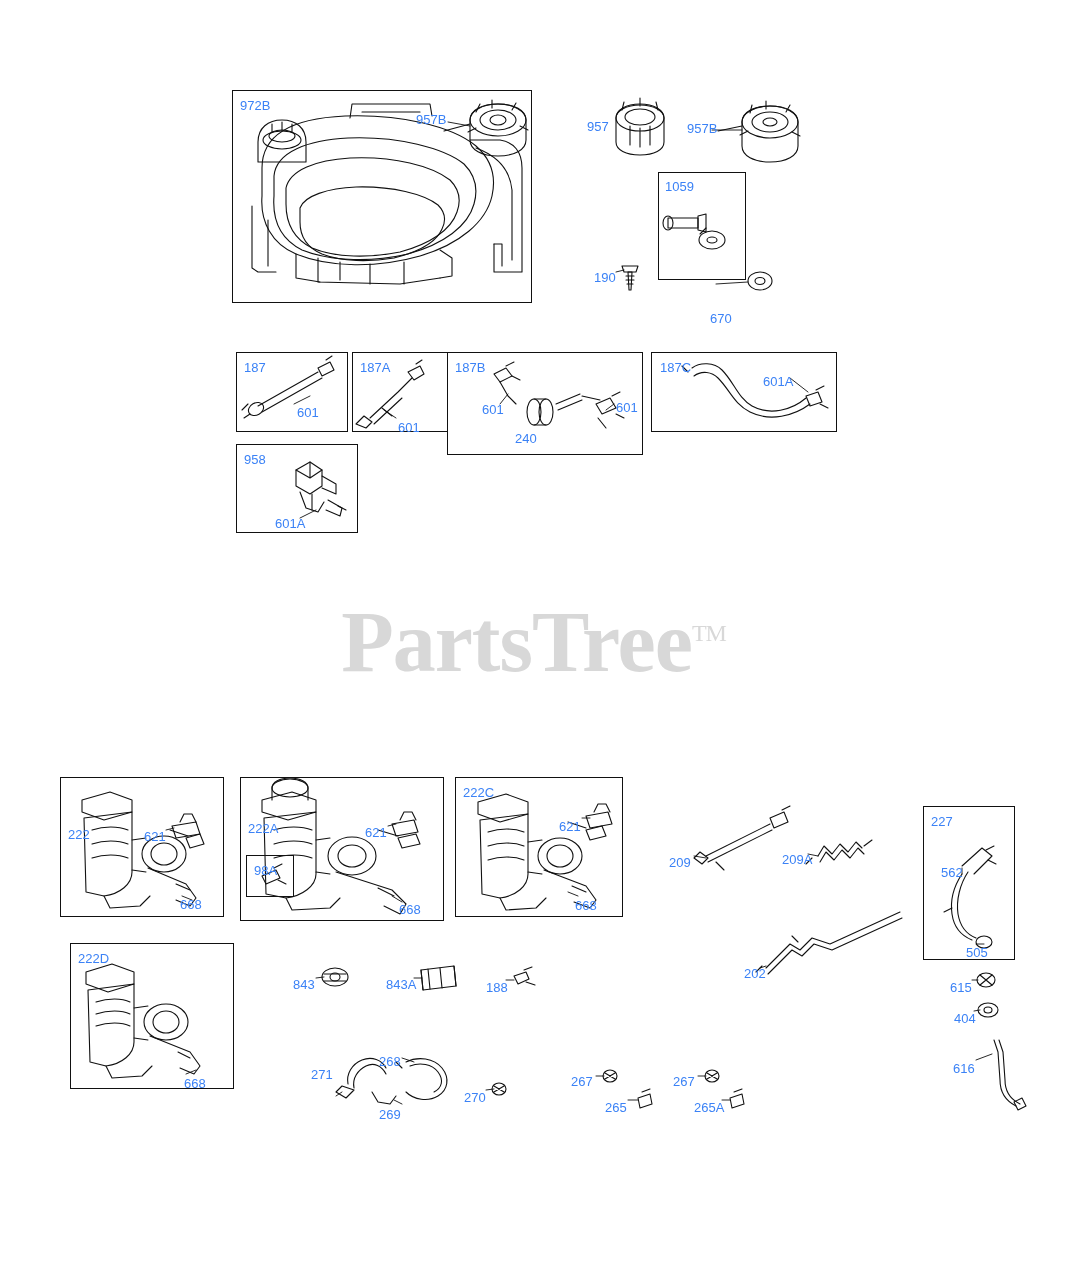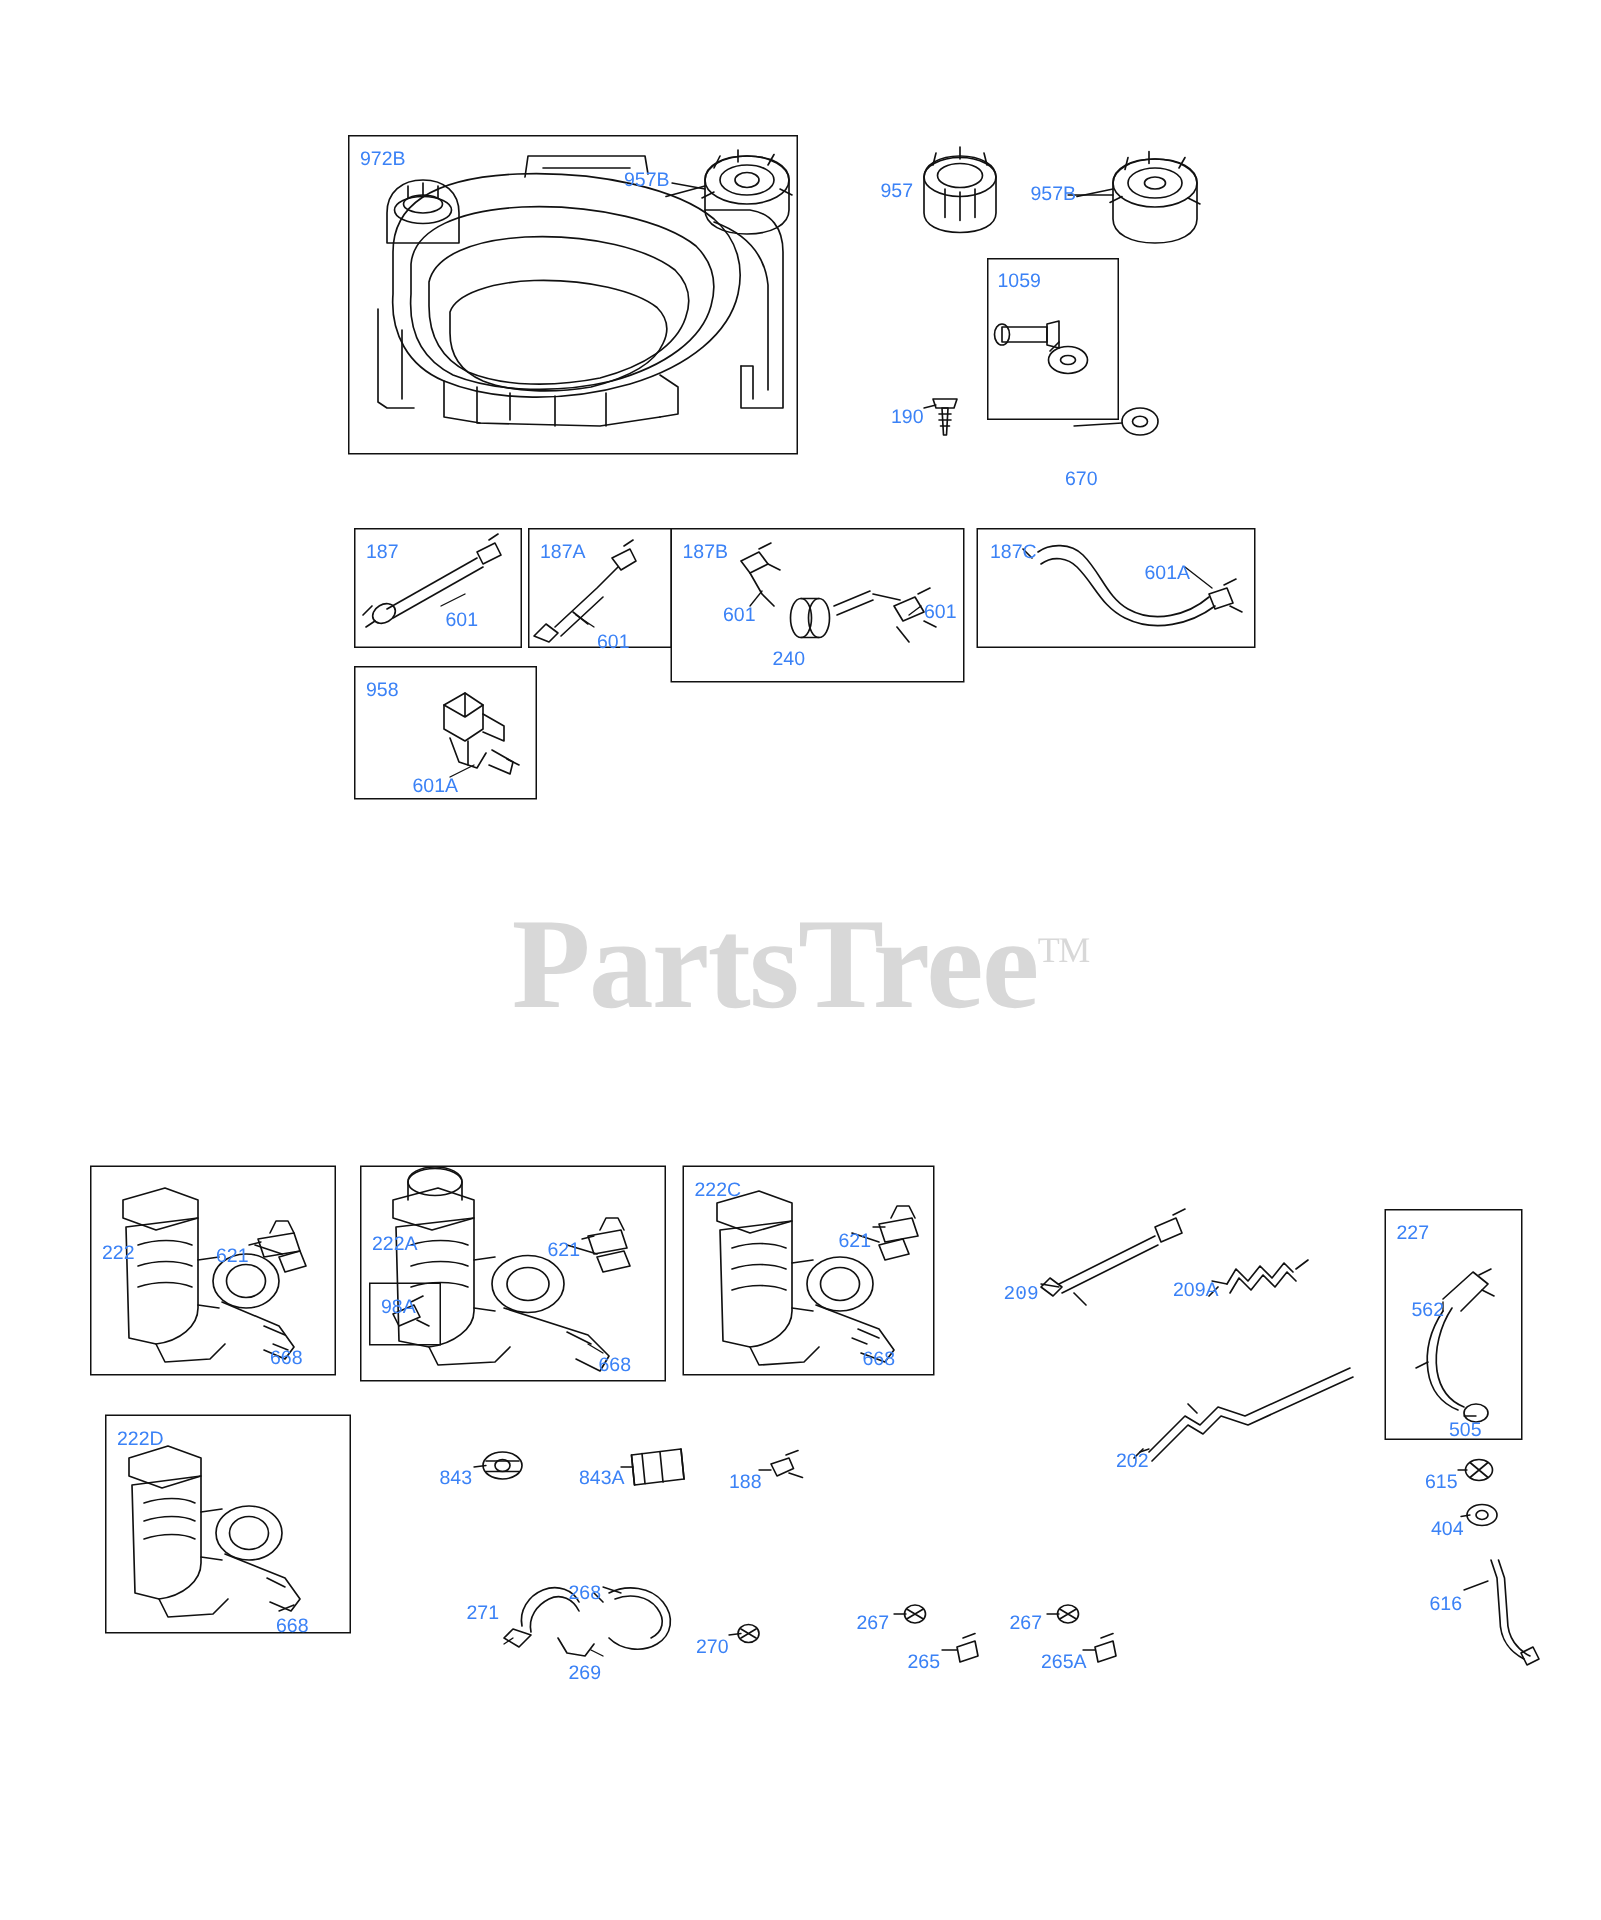--- a/index.html
+++ b/index.html
@@ -435,21 +435,21 @@
   <div class="lbl" style="left:68px;top:786px;margin-top:42px;">222</div>
   <div class="lbl" style="left:144px;top:830px;">621</div>
   <div class="lbl" style="left:180px;top:898px;">668</div>
   <div class="lbl" style="left:248px;top:786px;margin-top:36px;">222A</div>
   <div class="lbl" style="left:365px;top:826px;">621</div>
   <div class="lbl" style="left:254px;top:864px;">98A</div>
   <div class="lbl" style="left:399px;top:903px;">668</div>
   <div class="lbl" style="left:463px;top:786px;">222C</div>
   <div class="lbl" style="left:559px;top:820px;">621</div>
   <div class="lbl" style="left:575px;top:899px;">668</div>
-  <div class="lbl" style="left:669px;top:856px;font-family:Liberation Mono, monospace;">209</div>
+  <div class="lbl" style="left:669px;top:856px;">209</div>
   <div class="lbl" style="left:782px;top:853px;">209A</div>
   <div class="lbl" style="left:931px;top:815px;">227</div>
   <div class="lbl" style="left:941px;top:866px;">562</div>
   <div class="lbl" style="left:966px;top:946px;">505</div>
   <div class="lbl" style="left:744px;top:967px;">202</div>
   <div class="lbl" style="left:950px;top:981px;">615</div>
   <div class="lbl" style="left:954px;top:1012px;">404</div>
   <div class="lbl" style="left:953px;top:1062px;text-align:right;">616</div>
   <div class="lbl" style="left:78px;top:952px;">222D</div>
   <div class="lbl" style="left:184px;top:1077px;">668</div>

